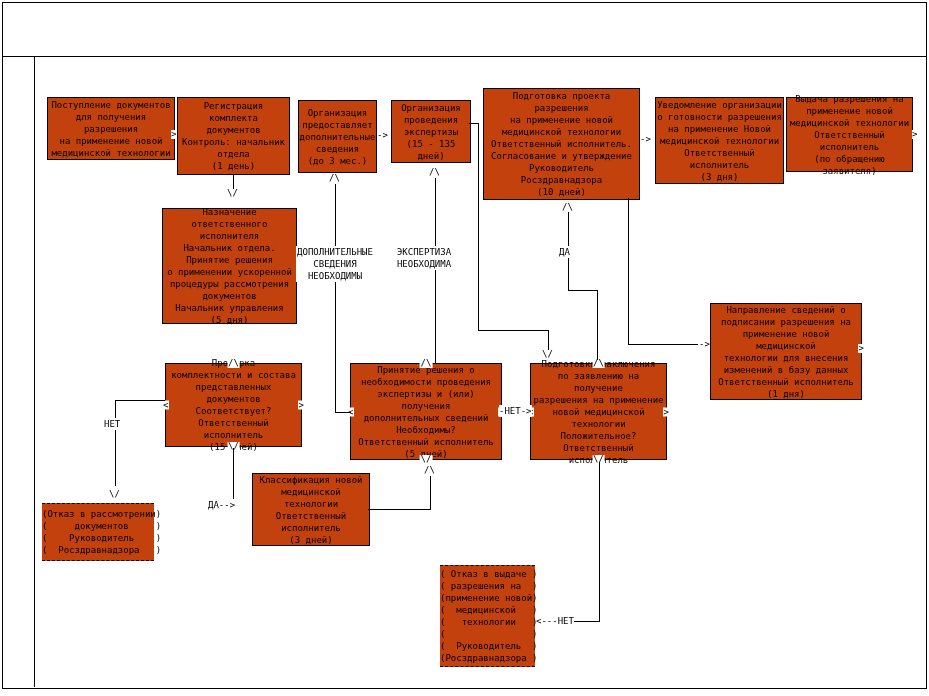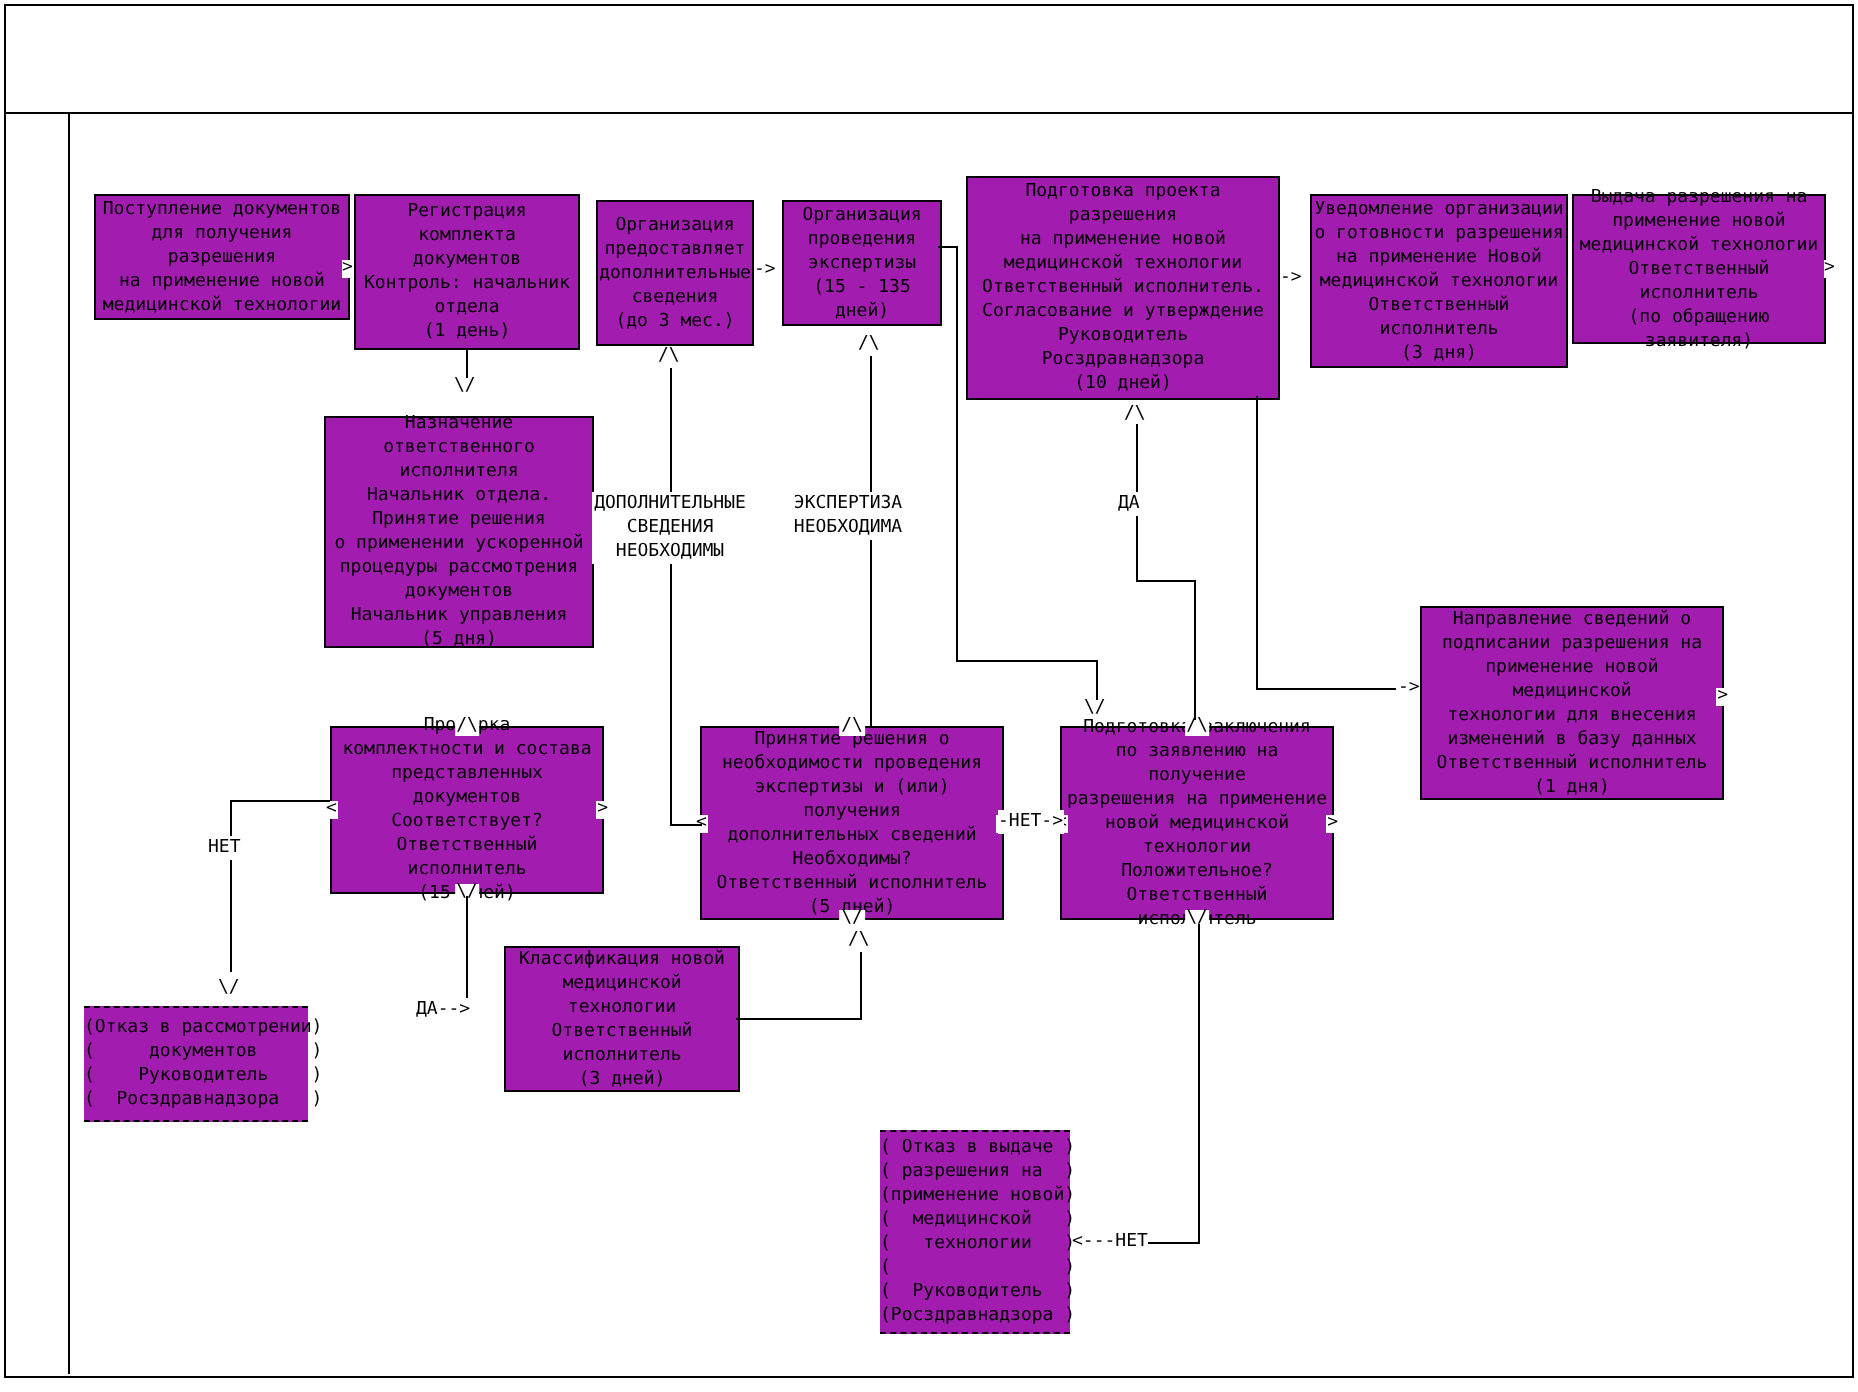--- a/index.html
+++ b/index.html
@@ -1,20 +1,20 @@
 <!DOCTYPE html>
 <html><head>
 <meta charset="utf-8">
 <style>
   html,body{margin:0;padding:0}
   body{background:#ffffff;font-family:"DejaVu Sans Mono",monospace}
   #stage{position:relative;width:929px;height:696px;background:#fff;color:#000;overflow:hidden}
   .frame{position:absolute;border:1px solid #000;background:transparent}
   .ln{position:absolute;background:#000}
-  .node{position:absolute;border:1px solid #000;background:#a21caf;display:flex;align-items:center;justify-content:center;font:9px/12px "DejaVu Sans Mono",monospace}
+  .node{position:absolute;border:1px solid #000;background:#c2410c;display:flex;align-items:center;justify-content:center;font:9px/12px "DejaVu Sans Mono",monospace}
   .node .txt{white-space:pre-line;text-align:center;width:100%}
   .term{border-left:none;border-right:none;border-top:1px dashed #000;border-bottom:1px dashed #000}
   .term .txt{white-space:pre;text-align:right}
   .dec{position:absolute;background:#fff;font:9px/9px "DejaVu Sans Mono",monospace;padding:0 1px}
   .dec.t{top:-5px;left:50%;transform:translateX(-50%)}
   .dec.b{bottom:-5px;left:50%;transform:translateX(-50%)}
   .dec.l{left:-4px;top:50%;transform:translateY(-50%)}
   .dec.r{right:-4px;top:50%;transform:translateY(-50%)}
   .gl{position:absolute;background:#fff;font:9px/9px "DejaVu Sans Mono",monospace;white-space:pre}
   .lbl{position:absolute;background:#fff;font:9px/12px "DejaVu Sans Mono",monospace;white-space:pre-line;text-align:center}

